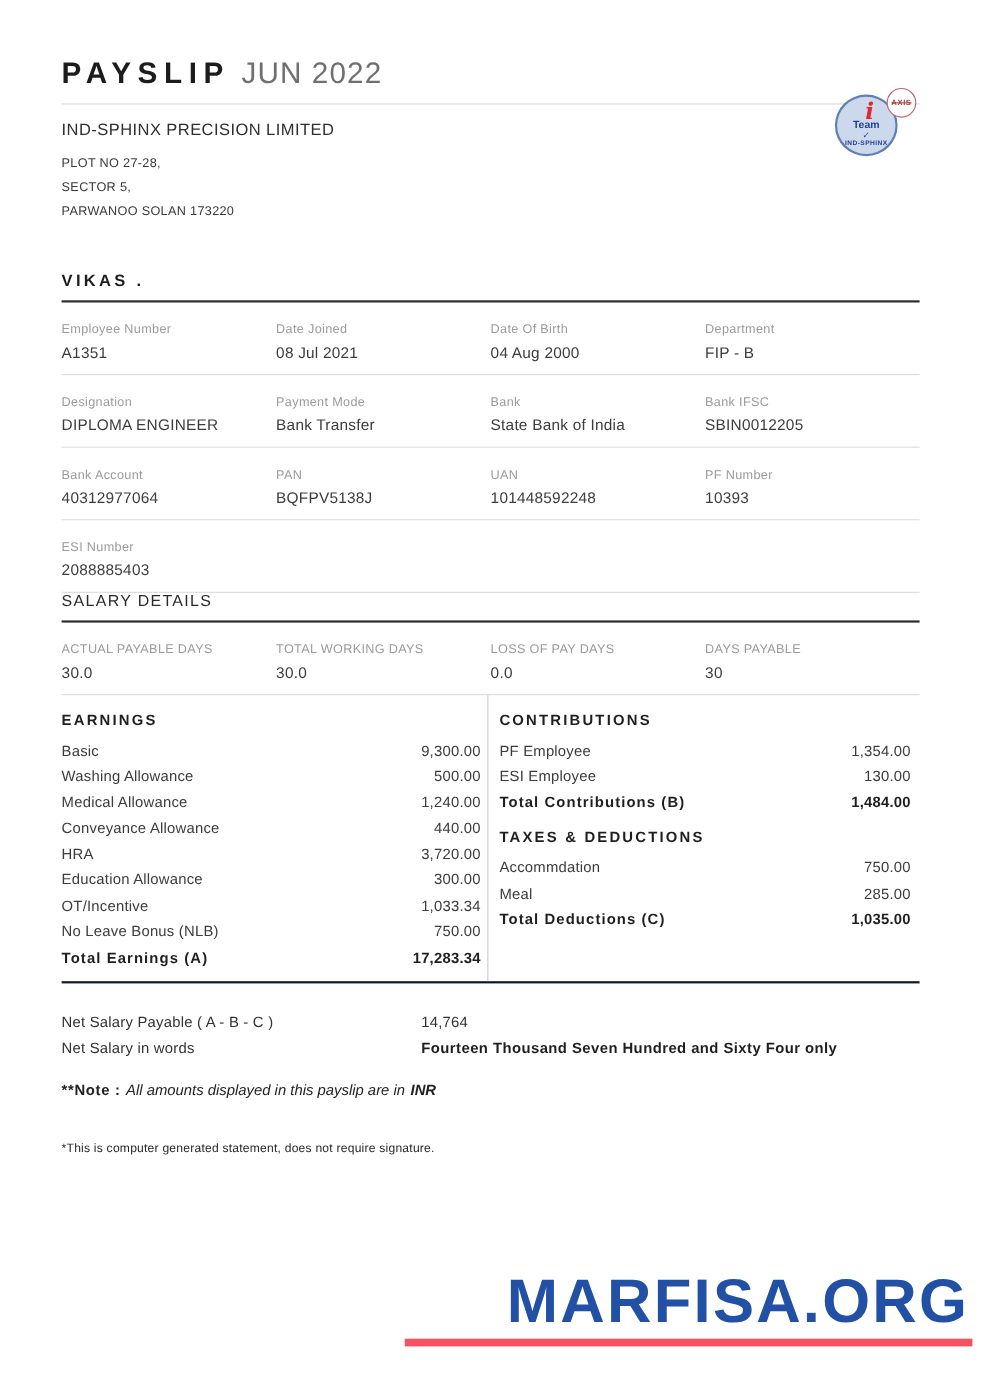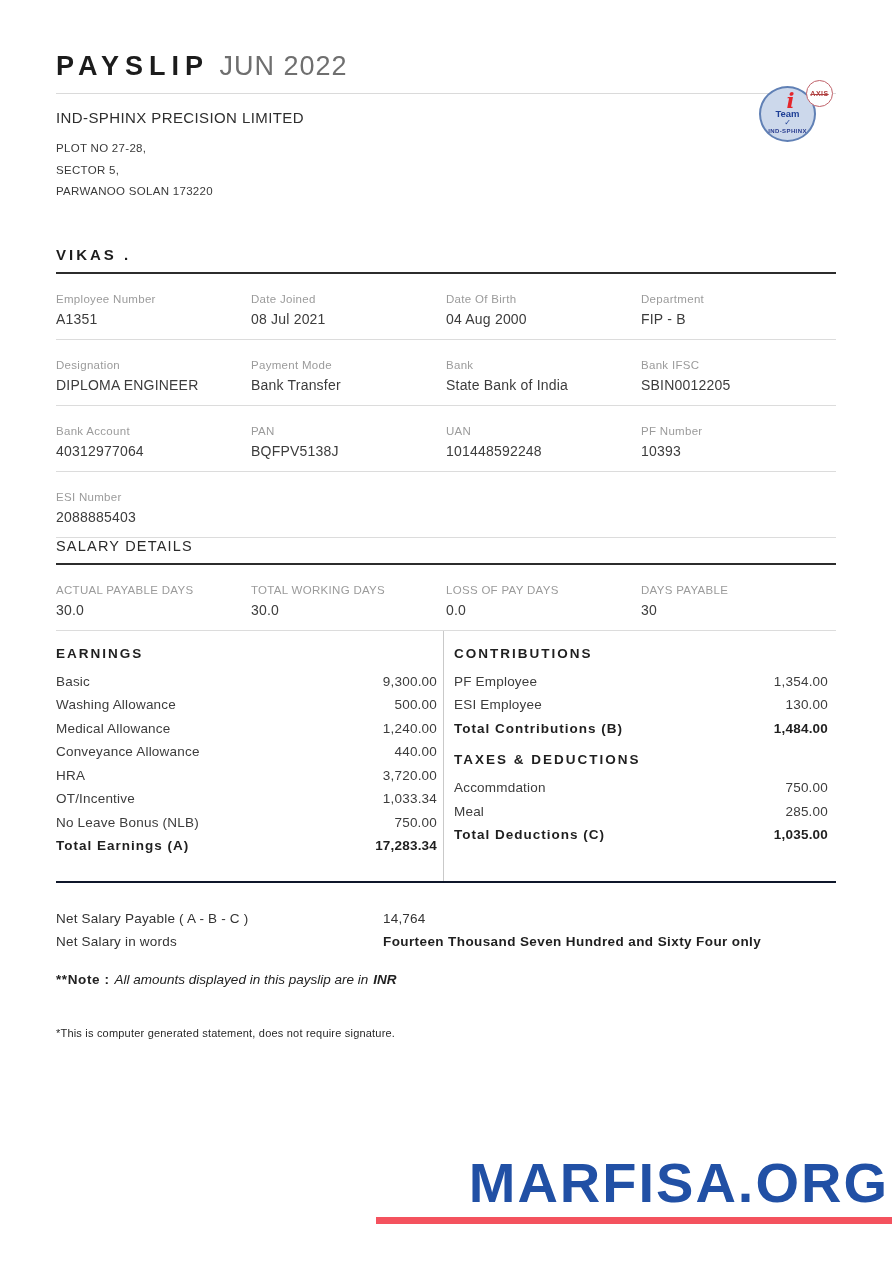--- a/index.html
+++ b/index.html
@@ -77,21 +77,21 @@
   
   .note-line { margin-top:19px; font-size:13.5px; color:#222; }
   .note-prefix { font-weight:bold; letter-spacing:0.6px; }
   .note-body { font-style:italic; margin-left:5px; }
   .note-currency { font-style:italic; font-weight:bold; margin-left:5px; }
 
   
   .disclaimer { margin-top:40px; font-size:11px; color:#272727; letter-spacing:0.2px; }
 
   
-  .watermark { position:absolute; top:1154px; right:0; text-align:right; }
+  .watermark { position:absolute; top:1154px; right:8px; text-align:right; }
   .wm-text { font-size:56px; font-weight:bold; letter-spacing:2px; color:#2150a5; line-height:58px; padding-right:3px; }
   .wm-bar { height:7px; background:#f4525e; width:516px; margin-left:auto; margin-top:5px; }
 </style>
 </head>
 <body>
 
 <div class="page">
 
   <div class="title-row">
     <span class="title-main">PAYSLIP</span>
@@ -207,20 +207,24 @@
         <span class="m-label">Medical Allowance</span>
         <span class="m-value">1,240.00</span>
       </div>
       <div class="money-row">
         <span class="m-label">Conveyance Allowance</span>
         <span class="m-value">440.00</span>
       </div>
       <div class="money-row">
         <span class="m-label">HRA</span>
         <span class="m-value">3,720.00</span>
+      </div>
+      <div class="money-row">
+        <span class="m-label">Education Allowance</span>
+        <span class="m-value">300.00</span>
       </div>
       <div class="money-row">
         <span class="m-label">OT/Incentive</span>
         <span class="m-value">1,033.34</span>
       </div>
       <div class="money-row">
         <span class="m-label">No Leave Bonus (NLB)</span>
         <span class="m-value">750.00</span>
       </div>
       <div class="money-row total">

